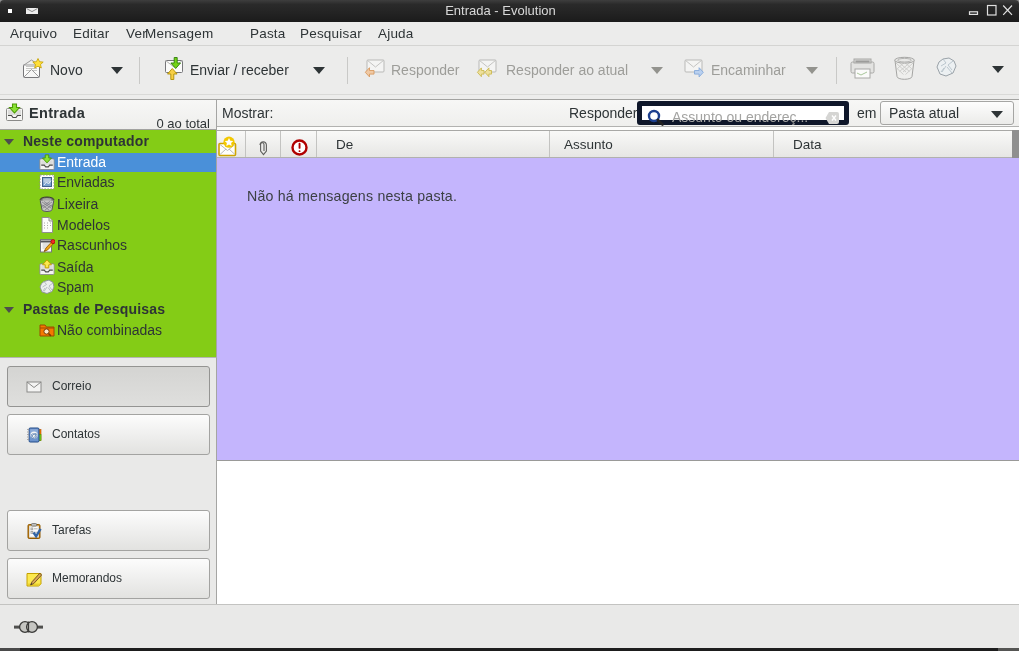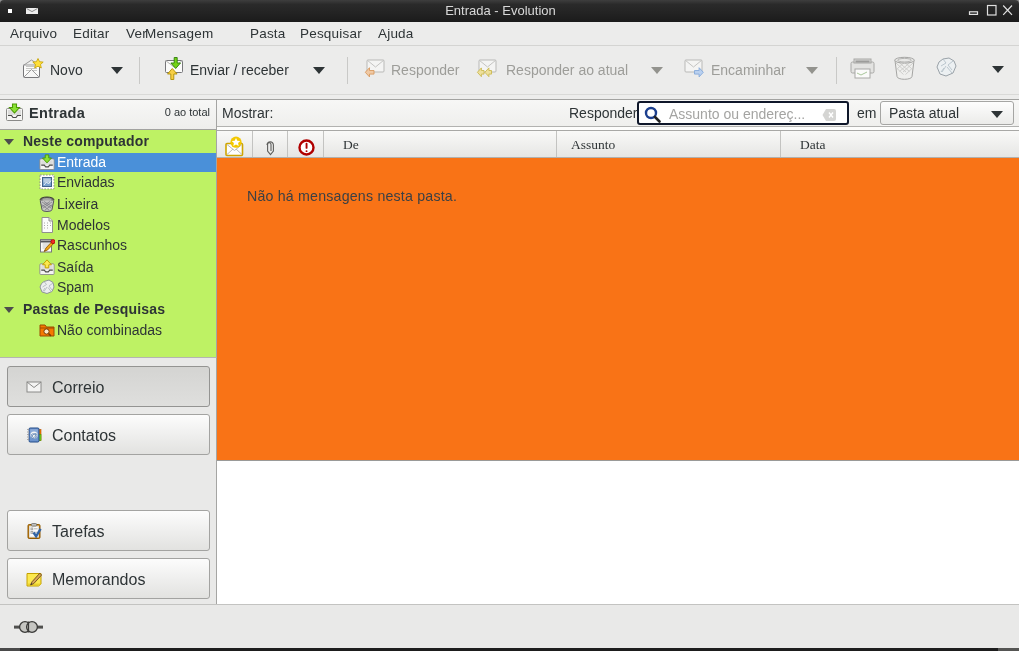--- a/index.html
+++ b/index.html
@@ -32,59 +32,59 @@
 .tarrow.dis { border-top-color:#76766f; }
 
 
 #folderbar { position:absolute; left:0; top:100px; width:1019px; height:29px;
   background:linear-gradient(#f7f7f6, #eeeeec); }
 #fb-bord-l { position:absolute; left:0; top:129px; width:217px; height:1px; background:#a2a2a0; }
 #fb-bord-r { position:absolute; left:217px; top:126px; width:802px; height:1px; background:#b2b2b0; }
 #fb-gap { position:absolute; left:217px; top:127px; width:802px; height:3px; background:#fdfdfc; }
 #fb-left { position:absolute; left:0; top:0; width:217px; height:29px; border-right:1px solid #a5a5a3; }
 #fb-title { position:absolute; left:29px; top:5px; font-size:14.5px; letter-spacing:0.3px; font-weight:bold; color:#2e3436;}
-#fb-count { position:absolute; right:6px; top:6px; font-size:11px; color:#2e3436; }
+#fb-count { position:absolute; right:6px; top:16px; font-size:13px; color:#2e3436; }
 .fblabel { position:absolute; top:5px; font-size:14px; color:#2e3436; }
 .combo { position:absolute; top:1px; height:24px; border:1px solid #a5a5a3; border-radius:3px;
   background:linear-gradient(#fdfdfd, #ebebe9); box-shadow:0 1px 0 rgba(255,255,255,.6); }
 .combo .ctext { position:absolute; top:3px; font-size:14px; color:#2e3436; }
 .combo .carr { position:absolute; width:0; height:0; border-left:6px solid transparent;
   border-right:6px solid transparent; border-top:7px solid #2e3436; top:9px; }
 #searchbox { position:absolute; left:637px; top:101px; width:212px; height:24px;
-  border:2px solid #0f172a; border-radius:3px; background:#fff; }
+  border:5px solid #0f172a; border-radius:3px; background:#fff; }
 #searchph { position:absolute; left:30px; top:3px; font-size:14px; color:#a4a4a2; }
 
 
-#listhead { position:absolute; left:217px; top:130px; width:802px; height:28px;
-  background:linear-gradient(#f9f9f8, #e6e6e4); border-top:1px solid #a8a8a6; border-bottom:1px solid #b1b1af;font-family:Liberation Serif, serif; }
+#listhead { position:absolute; left:210px; top:130px; width:802px; height:28px;
+  background:linear-gradient(#f9f9f8, #e6e6e4); border-top:1px solid #a8a8a6; border-bottom:1px solid #b1b1af; }
 .hsep { position:absolute; top:0px; height:26px; width:1px; background:#c3c3c1; }
 .htext { position:absolute; top:6px; font-size:13.5px; color:#2e3436; }
 
 
-#sidetree { position:absolute; left:0; top:130px; width:217px; height:227px; background:#bef264;
+#sidetree { position:absolute; left:0; top:130px; width:217px; height:227px; background:#84cc16;
   border-right:1px solid #a5a5a3; }
 .trow { position:absolute; left:0; width:216px; height:19px; font-size:14px; color:#2e3436; }
 .trow .txt { position:absolute; left:57px; top:1px; }
 .trow.hdr .txt { left:23px; font-weight:bold; letter-spacing:0.2px; }
 .trow.sel { background:#4a90d9; color:#fff; }
 .texp { position:absolute; left:4px; top:7px; width:0; height:0;
   border-left:5px solid transparent; border-right:5px solid transparent; border-top:6px solid #4d4d4d; }
 .ticon { position:absolute; left:39px; top:1px; width:16px; height:16px; }
 
 
 #switcher { position:absolute; left:0; top:357px; width:217px; height:247px; background:#e9e9e8;
   border-right:1px solid #a5a5a3; border-top:1px solid #b5b5b3; }
 .swbtn { position:absolute; left:7px; width:203px; height:41px; border:1px solid #a3a3a1;
   border-radius:3px; background:linear-gradient(#fcfcfc, #e2e2e0); }
 .swbtn.active { background:linear-gradient(#d4d4d2, #dfdfdd); border-color:#949492; }
-.swbtn .txt { position:absolute; left:44px; top:12px; font-size:16px; color:#2e3436; }
+.swbtn .txt { position:absolute; left:44px; top:12px; font-size:12px; color:#2e3436; }
 .swbtn .ic { position:absolute; left:18px; top:12px; width:16px; height:16px; }
 
 
-#listpane { position:absolute; left:217px; top:158px; width:802px; height:303px; background:#f97316; }
+#listpane { position:absolute; left:217px; top:158px; width:802px; height:303px; background:#c4b5fd; }
 #emptymsg { position:absolute; left:30px; top:30px; font-size:14.2px; letter-spacing:0.2px; color:#3c4044; }
 #divider { position:absolute; left:217px; top:460px; width:802px; height:1px; background:#9a9a98; }
 #preview { position:absolute; left:217px; top:461px; width:802px; height:143px; background:#fff; }
 
 
 #statusbar { position:absolute; left:0; top:604px; width:1019px; height:44px; background:#e9e9e8;
   border-top:1px solid #c3c3c1; }
 #bottomstrip { position:absolute; left:0; top:648px; width:1019px; height:3px; background:#1d1d1d; }
 #bottomstrip .l { position:absolute; left:0; top:0; width:20px; height:3px; background:#4a4a4a; }
 #bottomstrip .r { position:absolute; left:998px; top:0; width:21px; height:3px; background:#555553; }

